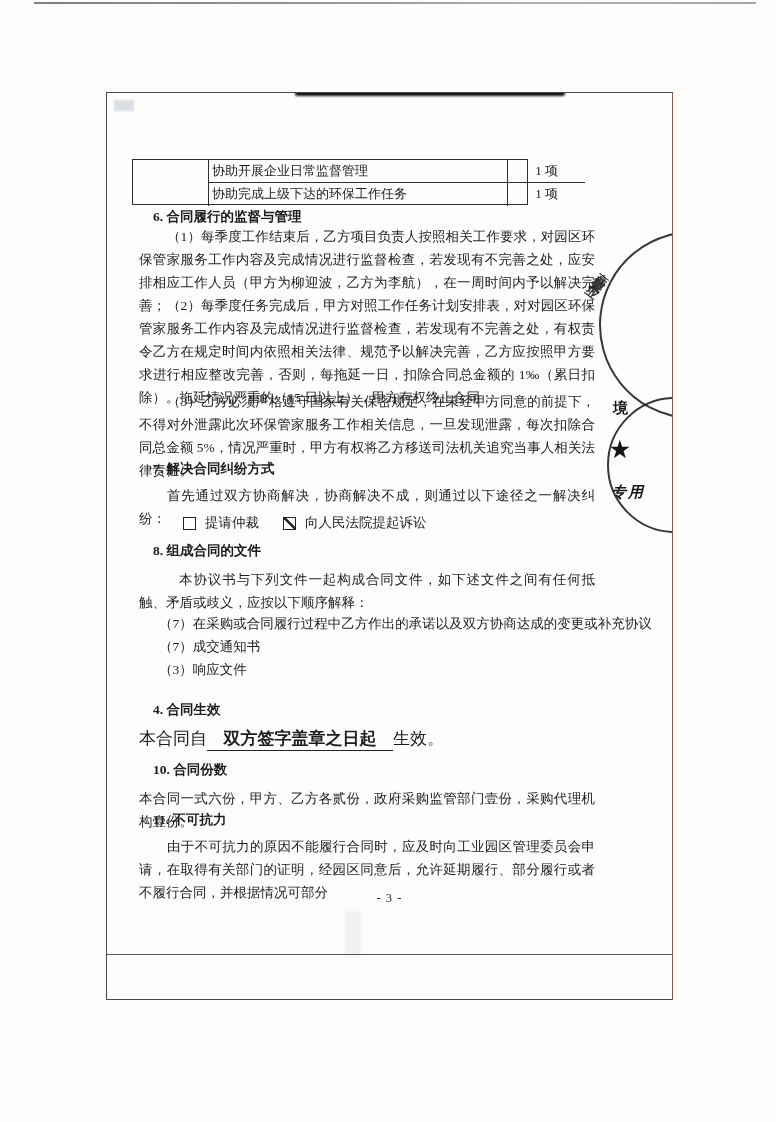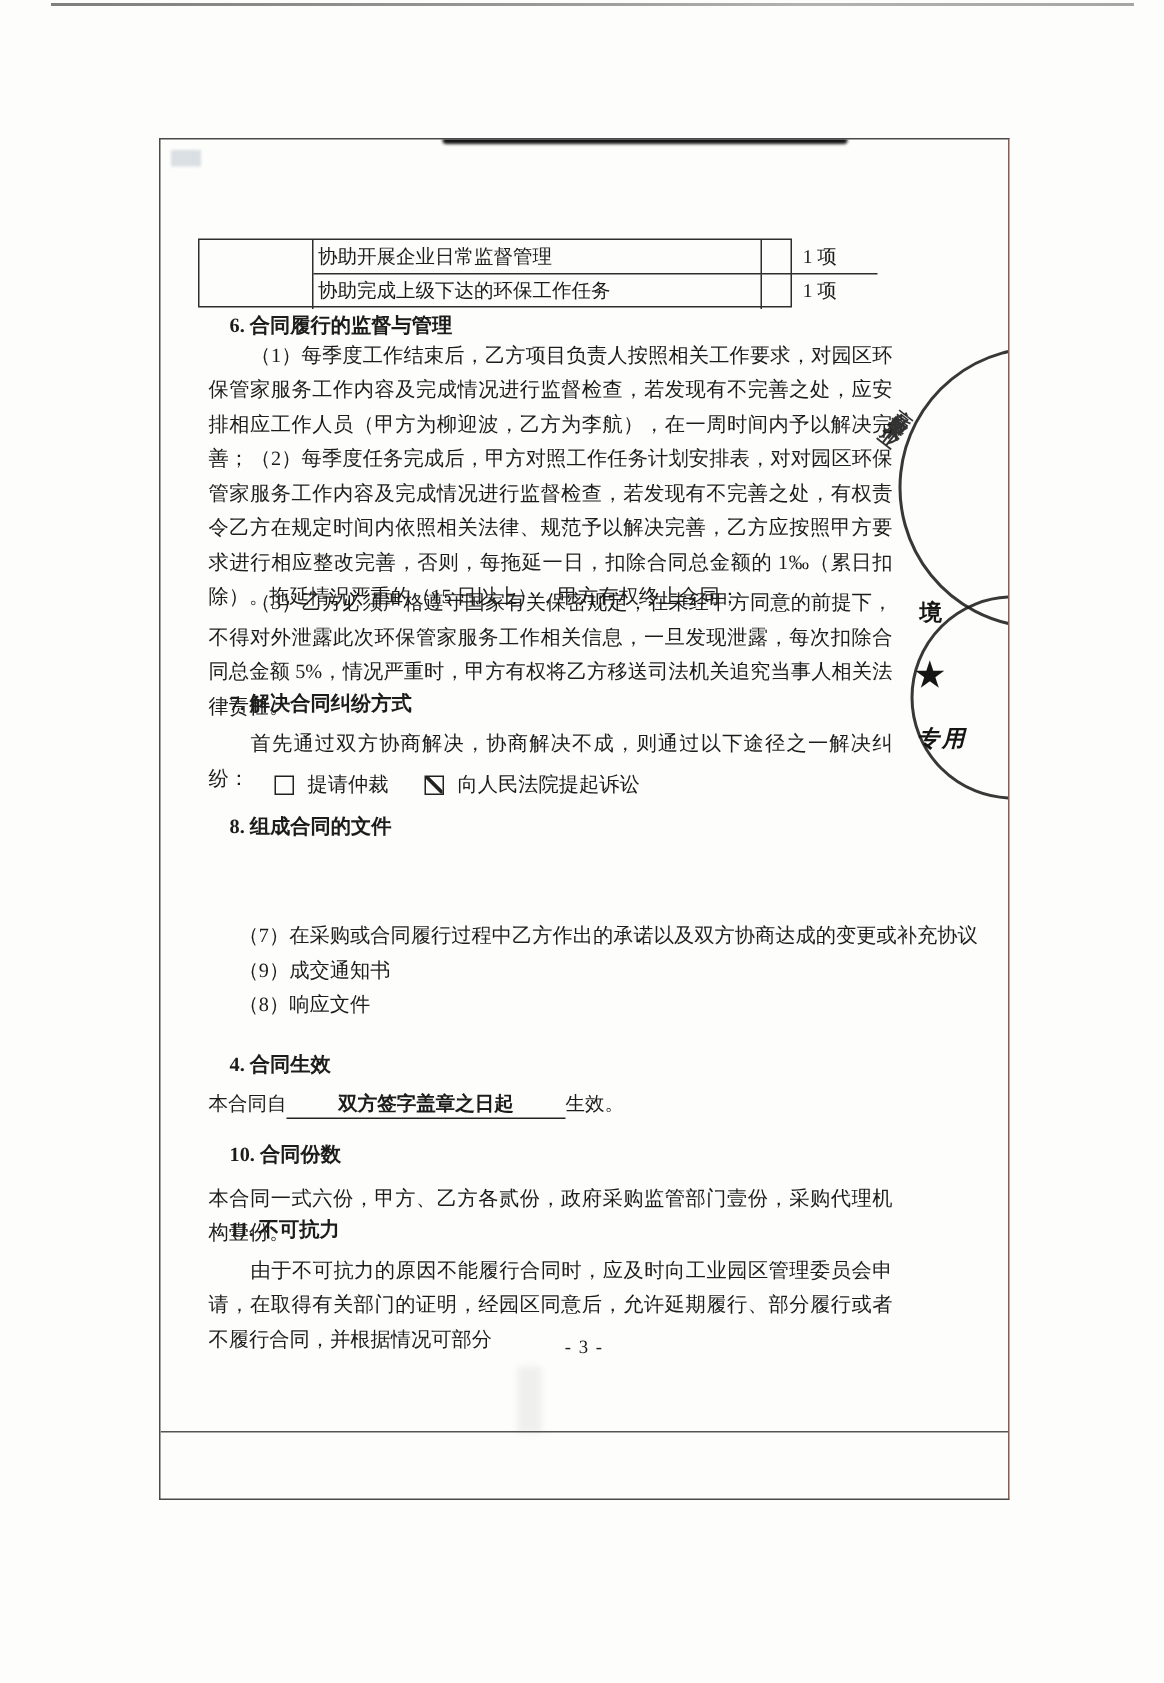--- a/index.html
+++ b/index.html
@@ -47,21 +47,21 @@
   .item{position:absolute;left:52px;font-size:13.5px;line-height:20px;white-space:nowrap;}
   
   .options-row{position:absolute;left:76px;display:flex;gap:24px;font-size:13.5px;line-height:16px;}
   .option{display:flex;align-items:center;}
   .cb{position:relative;display:inline-block;width:11px;height:11px;border:1.5px solid #222;margin-right:9px;flex:0 0 auto;}
   .cb.checked::after{
     content:"";position:absolute;left:0;top:0;right:0;bottom:0;
     background:linear-gradient(to top right,transparent 42%,#222 46%,#222 58%,transparent 62%);
   }
   
-  .blank-line{font-size:13px;position:absolute;left:32px;white-space:nowrap;}
+  .blank-line{font-size:17px;position:absolute;left:32px;white-space:nowrap;}
   .blank{display:inline-block;width:186px;border-bottom:1.2px solid #222;text-align:center;font-weight:bold;}
   
   .stamp-ring{position:absolute;border:2.5px solid #1d1d1d;border-radius:50%;opacity:.88;}
   .stamp-ring-upper{left:492px;top:138px;width:184px;height:184px;transform:rotate(6deg);}
   .stamp-ring-lower{left:500px;top:304px;width:132px;height:132px;}
   .stamp-text-upper{
     position:absolute;left:497px;top:168px;width:18px;
     writing-mode:vertical-rl;transform:rotate(38deg);transform-origin:left top;
     font-size:12.5px;font-weight:bold;letter-spacing:3px;color:#1d1d1d;opacity:.9;white-space:nowrap;
   }
@@ -104,23 +104,24 @@
       <span class="cb"></span>
       <span>提请仲裁</span>
     </div>
     <div class="option">
       <span class="cb checked"></span>
       <span>向人民法院提起诉讼</span>
     </div>
   </div>
 
   <div class="h" style="top:448px">8. 组成合同的文件</div>
+  <div class="para" style="top:475px;text-indent:40px">本协议书与下列文件一起构成合同文件，如下述文件之间有任何抵触、矛盾或歧义，应按以下顺序解释：</div>
   <div class="item" style="top:521px">（7）在采购或合同履行过程中乙方作出的承诺以及双方协商达成的变更或补充协议</div>
-  <div class="item" style="top:544px">（9）成交通知书</div>
-  <div class="item" style="top:567px">（8）响应文件</div>
+  <div class="item" style="top:544px">（7）成交通知书</div>
+  <div class="item" style="top:567px">（3）响应文件</div>
 
   <div class="h" style="top:607px">4. 合同生效</div>
   <div class="blank-line" style="top:634px"><span>本合同自</span><span class="blank">双方签字盖章之日起</span><span>生效。</span></div>
 
   <div class="h" style="top:667px">10. 合同份数</div>
   <div class="para flush" style="top:694px">本合同一式六份，甲方、乙方各贰份，政府采购监管部门壹份，采购代理机构壹份。</div>
 
   <div class="h" style="top:717px">11. 不可抗力</div>
   <div class="para" style="top:742px">由于不可抗力的原因不能履行合同时，应及时向工业园区管理委员会申请，在取得有关部门的证明，经园区同意后，允许延期履行、部分履行或者不履行合同，并根据情况可部分</div>
 

